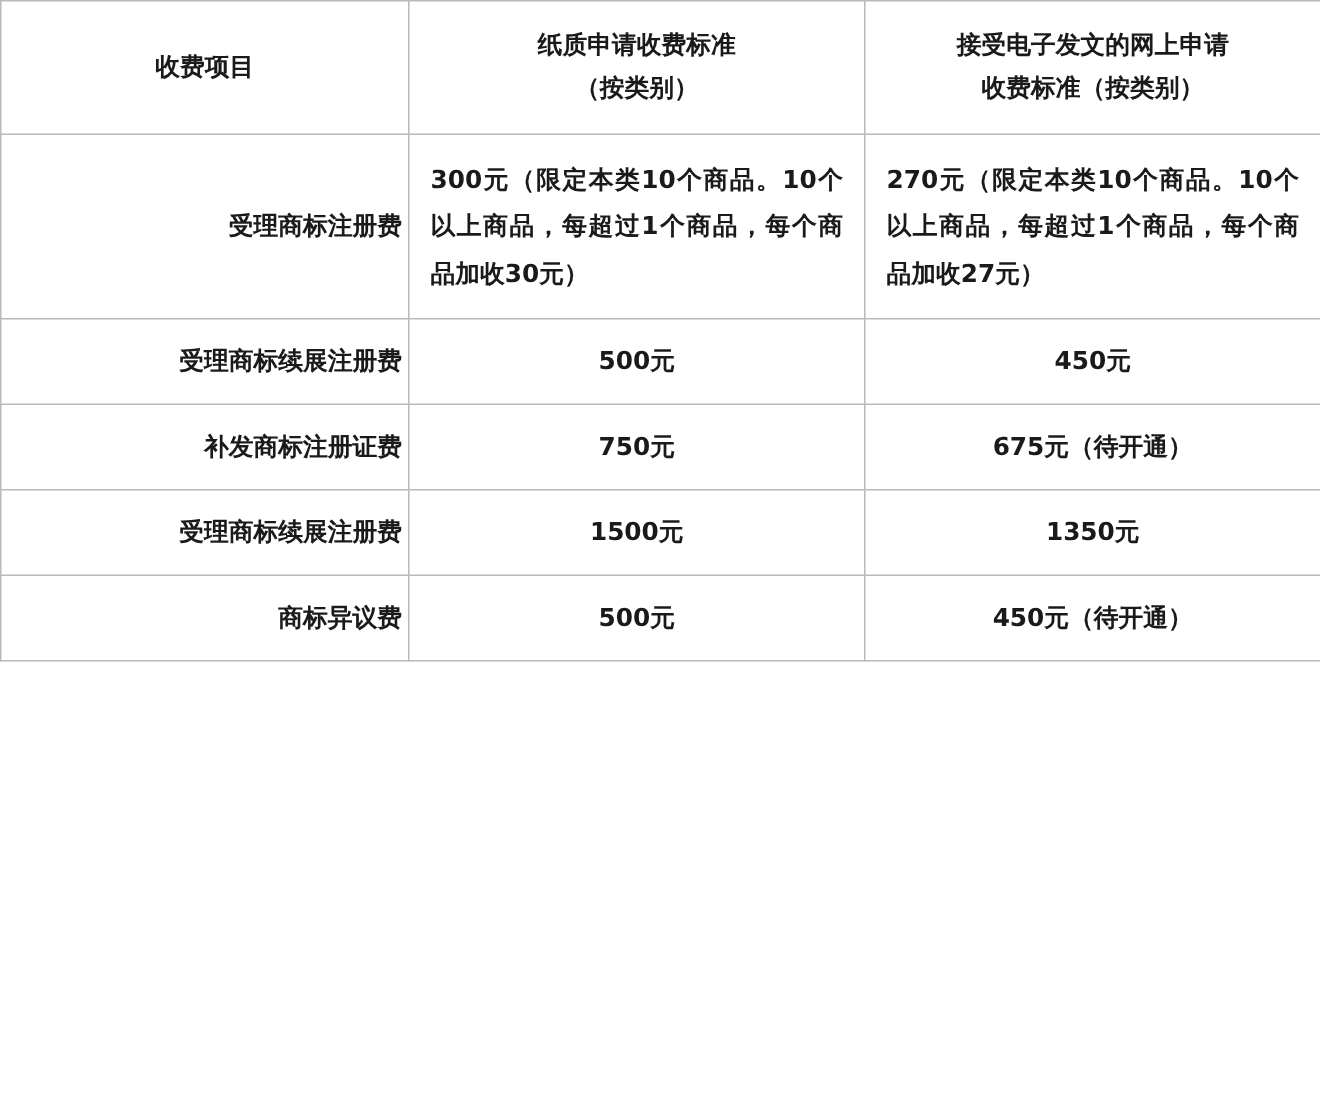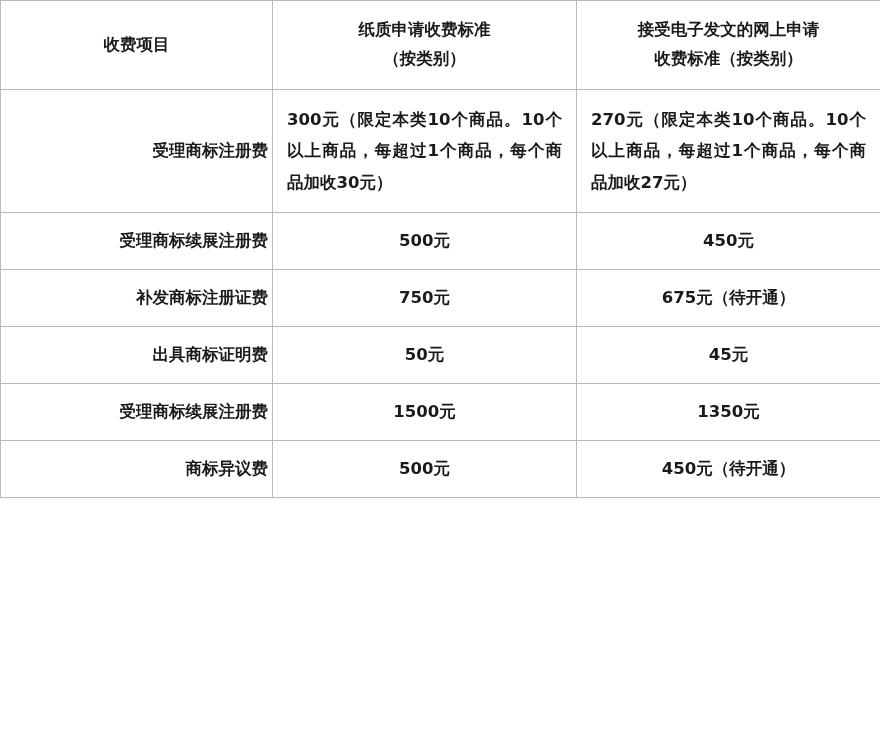--- a/index.html
+++ b/index.html
@@ -95,25 +95,20 @@
       <td class="label">受理商标续展注册费</td>
       <td class="value">500元</td>
       <td class="value">450元</td>
     </tr>
     <tr>
       <td class="label">补发商标注册证费</td>
       <td class="value">750元</td>
       <td class="value">675元（待开通）</td>
     </tr>
     <tr>
-      <td class="label">出具商标证明费</td>
-      <td class="value">50元</td>
-      <td class="value">45元</td>
-    </tr>
-    <tr>
       <td class="label">受理商标续展注册费</td>
       <td class="value">1500元</td>
       <td class="value">1350元</td>
     </tr>
     <tr>
       <td class="label">商标异议费</td>
       <td class="value">500元</td>
       <td class="value">450元（待开通）</td>
     </tr>
 

